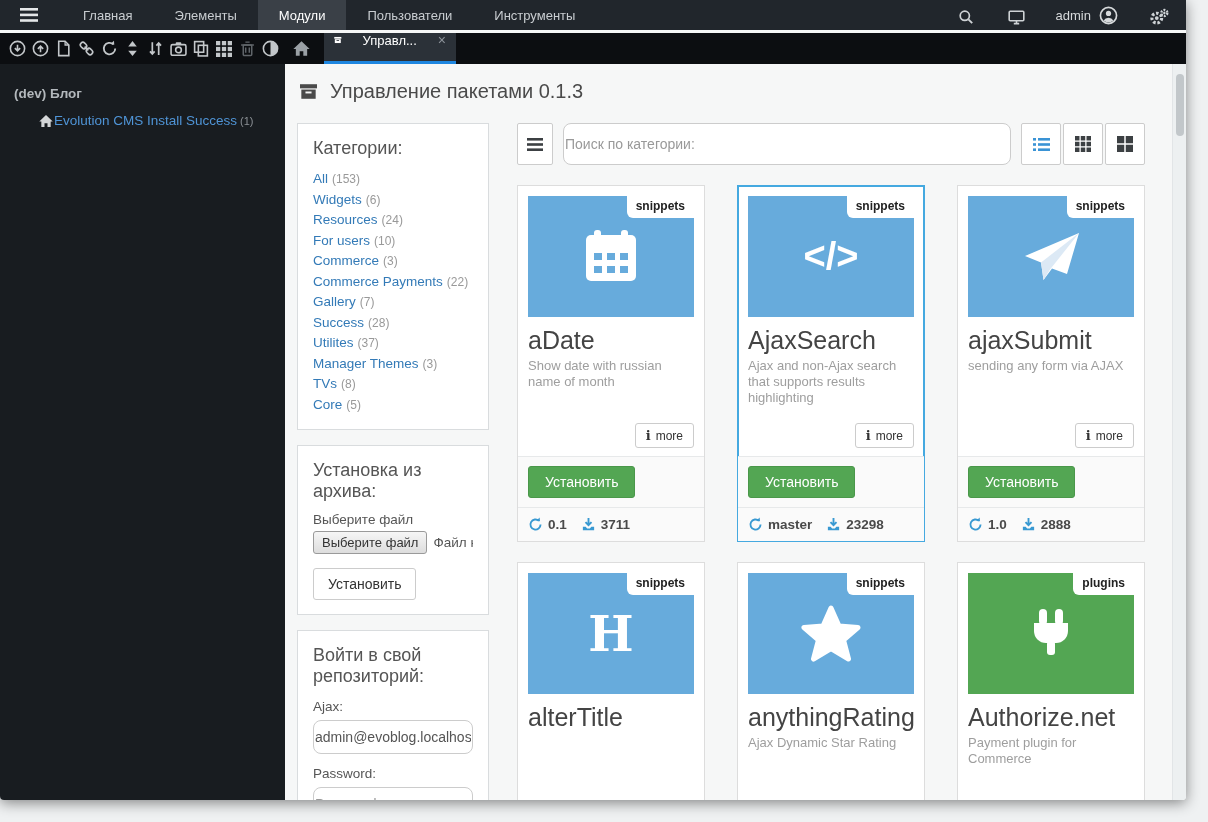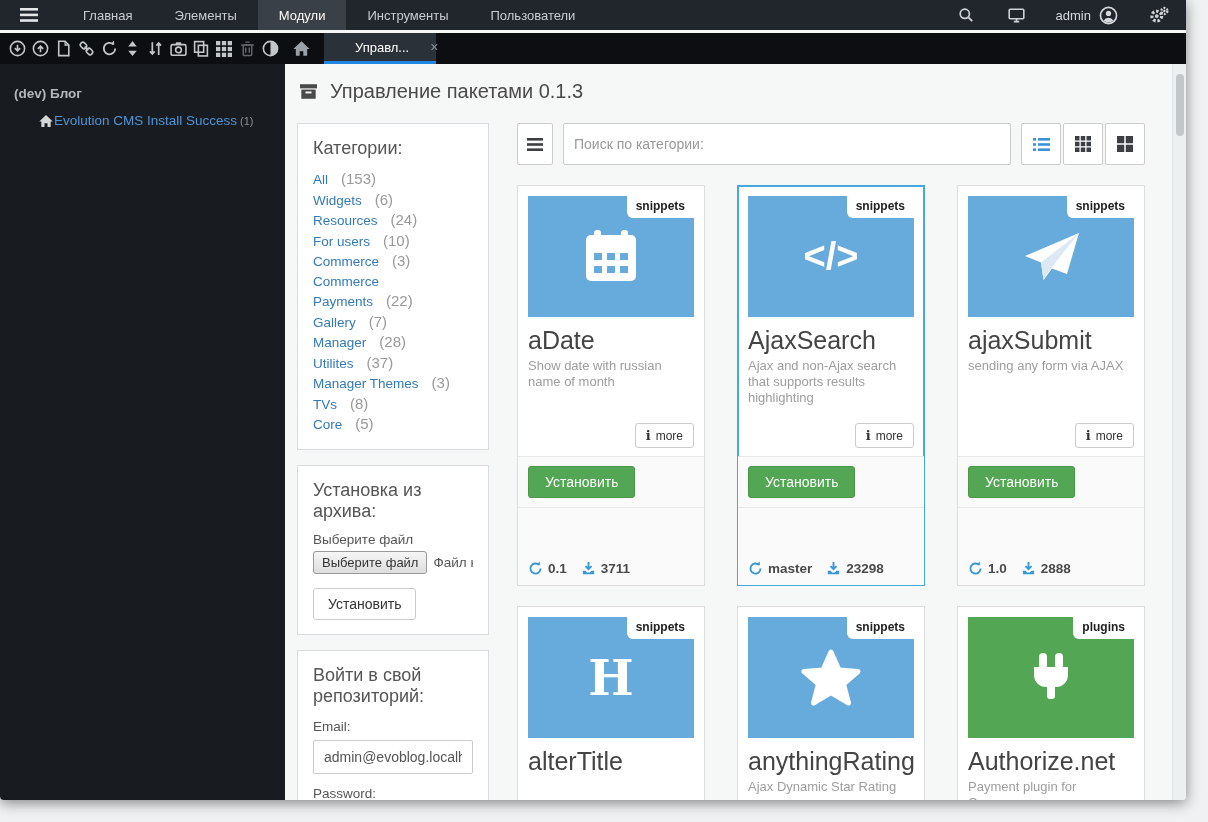--- a/index.html
+++ b/index.html
@@ -15,36 +15,36 @@
     box-shadow:0 3px 14px rgba(0,0,0,.45);
   }
   
   .navbar {
     position:absolute; left:0; top:0; right:0; height:30px;
     background:#21262c; display:flex; align-items:stretch; color:#c9cdd1;
   }
   .nav-burger { display:flex; align-items:center; padding:0 24px 0 20px; cursor:pointer; }
   .nav-item { display:flex; align-items:center; padding:0 21px; font-size:13px; color:#c9cdd1; cursor:pointer; }
   .nav-item.active { background:#3a4047; color:#fff; }
-  .nav-right { margin-left:auto; display:flex; align-items:center; gap:0; }
+  .nav-right { margin-left:auto; display:flex; gap:0; }
   .nav-icon-btn { display:flex; align-items:center; padding:0 17px; height:33px; cursor:pointer; color:#ced2d5; }
   .nav-user { display:flex; align-items:center; gap:8px; padding:0 14px; cursor:pointer; color:#d6d9db; }
   
   .toolbar {
     position:absolute; left:0; top:33px; right:0; height:31px;
     background:#0c0e11; display:flex; align-items:center;
   }
   .tool-icons { display:flex; align-items:center; gap:5px; padding-left:8px; color:#c3c7ca; }
   .tool-btn { width:18px; height:18px; display:flex; align-items:center; justify-content:center; cursor:pointer; }
   .tool-btn.disabled { color:#60656a; }
   .tab-home { position:absolute; left:292px; top:0; height:31px; display:flex; align-items:center; color:#9aa0a5; cursor:pointer; }
   .doc-tab {
-    position:absolute; left:324px; top:0; width:112px; height:31px;
+    position:absolute; left:324px; top:0; width:132px; height:31px;
     background:#2b3138; border-bottom:3px solid #1e86e0;
-    display:flex; align-items:center; padding:0 10px; gap:21px; color:#fff; cursor:pointer;
+    display:flex; padding:0 10px; gap:21px; color:#fff; cursor:pointer;
   }
   .doc-tab .tab-label { font-size:13px; }
   .doc-tab .tab-close { margin-left:auto; color:#8d939a; font-size:14px; line-height:1; cursor:pointer; }
   
   .sidebar {
     position:absolute; left:0; top:64px; width:285px; bottom:0;
     background:#181c20; color:#b3b8bc;
   }
   .site-name { padding:22px 0 0 14px; font-weight:bold; font-size:13.5px; color:#b3b8bc; }
   .tree-item { display:flex; align-items:center; gap:0; margin:12px 0 0 38px; cursor:pointer; }
@@ -55,38 +55,38 @@
   .content { position:absolute; left:285px; top:64px; right:0; bottom:0; background:#f6f7f7; overflow:hidden; }
   .page-title { display:flex; align-items:center; gap:12px; padding:16px 0 0 14px; color:#4a4a4a; }
   .page-title .title-text { font-size:20px; }
   .main-row { display:flex; margin:20px 0 0 12px; align-items:flex-start; }
   .left-col { width:192px; flex:0 0 192px; }
   .panel { background:#fff; border:1px solid #d9dcde; padding:14px 15px; margin-bottom:15px; }
   .panel-heading { font-size:18px; color:#555; margin-bottom:10px; }
   .cat-list { list-style:none; }
   .cat-list li { line-height:19.5px; }
   .cat-link { color:#337ab7; text-decoration:none; font-size:13.5px; cursor:pointer; }
-  .cat-count { color:#999; font-size:15px; margin-left:13px;text-align:right; }
+  .cat-count { color:#999; font-size:12px; margin-left:4px;text-align:right; }
   .file-label { font-size:13.5px; color:#555; margin:6px 0 4px; }
   .file-row { display:flex; align-items:center; gap:6px; white-space:nowrap; overflow:hidden; }
   .file-btn {
     font-family:"Liberation Sans", sans-serif; font-size:13px; color:#333;
     background:linear-gradient(#f6f6f6,#dddddd); border:1px solid #9a9a9a; border-radius:3px;
     padding:3px 8px; cursor:pointer; flex:0 0 auto;
   }
   .file-status { color:#555; font-size:13.5px; }
   .btn-default {
     font-family:"Liberation Sans", sans-serif; font-size:14px; color:#333;
     background:#fff; border:1px solid #ccc; border-radius:3px;
     padding:7px 14px; margin-top:14px; cursor:pointer;
   }
   .form-label { font-size:13.5px; color:#555; margin:12px 0 6px; }
   .text-input {
-    width:100%; height:34px; border:1px solid #ccc; border-radius:2px;
-    padding:0 10px; font-family:"Liberation Sans", sans-serif; font-size:14px; color:#555; background:#fff;
+    width:100%; height:34px; border:1px solid #ccc; border-radius:8px;
+    padding:0 1px; font-family:"Liberation Sans", sans-serif; font-size:14px; color:#555; background:#fff;
   }
   .text-input::placeholder { color:#999; }
   .btn-success {
     font-family:"Liberation Sans", sans-serif; font-size:15px; color:#fff;
     background:#53a653; border:1px solid #4a974a; border-radius:3px; cursor:pointer;
   }
   .login-submit { display:block; width:100%; padding:8px 0; margin-top:18px; }
   
   .right-col { width:628px; flex:0 0 628px; margin-left:28px; }
   .search-row { display:flex; align-items:stretch; height:42px; }
@@ -117,21 +117,21 @@
   .pkg-desc { font-size:13px; color:#9e9e9e; line-height:16px; margin-top:3px; }
   .more-row { margin-top:auto; text-align:right; }
   .more-btn {
     font-family:"Liberation Sans", sans-serif; background:#fff; border:1px solid #ccc; border-radius:3px;
     padding:4px 10px; font-size:12px; color:#333; cursor:pointer;
   }
   .more-btn .info-i { font-family:"DejaVu Serif", serif; font-weight:bold; font-size:13px; margin-right:5px; }
   .install-row { border-top:1px solid #e7e9ea; background:#fafafa; padding:9px 10px; }
   .install-btn { font-size:14px; padding:7px 16px; }
   .card-footer { border-top:1px solid #e7e9ea; background:#fafafa; padding:9px 10px; display:flex; align-items:center; gap:14px; }
-  .stat { display:flex; align-items:center; gap:5px; color:#4a4a4a; font-weight:bold; font-size:13.5px;margin-top:44px; }
+  .stat { display:flex; align-items:center; gap:5px; color:#4a4a4a; font-weight:bold; font-size:13.5px; }
   .stat .sicon { color:#3899d2; }
   
   .scrollbar { position:absolute; top:0; right:0; width:14px; bottom:0; background:#edf0f1; border-left:1px solid #e2e5e7; }
   .scroll-thumb { position:absolute; top:10px; left:3px; width:8px; height:62px; background:#c2c7ca; border-radius:4px; cursor:pointer; }
 </style>
 </head>
 <body>
 
 <div class="window">
 
@@ -139,22 +139,22 @@
     <div class="nav-burger">
       <svg width="18" height="14" viewBox="0 0 18 14">
           <rect y="0" width="18" height="2.6" fill="#e4e6e8"></rect>
           <rect y="5.6" width="18" height="2.6" fill="#e4e6e8"></rect>
           <rect y="11.2" width="18" height="2.6" fill="#e4e6e8"></rect>
         </svg>
     </div>
     <div class="nav-item">Главная</div>
     <div class="nav-item">Элементы</div>
     <div class="nav-item active">Модули</div>
+    <div class="nav-item">Пользователи</div>
     <div class="nav-item">Инструменты</div>
-    <div class="nav-item">Пользователи</div>
     <div class="nav-right">
       <div class="nav-icon-btn">
         <svg width="16" height="16" viewBox="0 0 16 16" fill="none" stroke="currentColor">
             <circle cx="6.8" cy="6.8" r="4.6" stroke-width="1.7"></circle>
             <path d="M10.4 10.4 L14.2 14.2" stroke-width="1.9"></path>
           </svg>
       </div>
       <div class="nav-icon-btn">
         <svg width="17" height="16" viewBox="0 0 17 16" fill="none" stroke="currentColor">
             <rect x="1.2" y="2.2" width="14.6" height="9.6" rx="1" stroke-width="1.6"></rect>
@@ -311,41 +311,41 @@
         <div class="panel">
           <div class="panel-heading">Категории:</div>
           <ul class="cat-list">
             <li><a class="cat-link">All</a><span class="cat-count">(153)</span></li>
             <li><a class="cat-link">Widgets</a><span class="cat-count">(6)</span></li>
             <li><a class="cat-link">Resources</a><span class="cat-count">(24)</span></li>
             <li><a class="cat-link">For users</a><span class="cat-count">(10)</span></li>
             <li><a class="cat-link">Commerce</a><span class="cat-count">(3)</span></li>
             <li><a class="cat-link">Commerce Payments</a><span class="cat-count">(22)</span></li>
             <li><a class="cat-link">Gallery</a><span class="cat-count">(7)</span></li>
-            <li><a class="cat-link">Manager</a><span class="cat-count">(28)</span></li>
+            <li><a class="cat-link">Success</a><span class="cat-count">(28)</span></li>
             <li><a class="cat-link">Utilites</a><span class="cat-count">(37)</span></li>
             <li><a class="cat-link">Manager Themes</a><span class="cat-count">(3)</span></li>
             <li><a class="cat-link">TVs</a><span class="cat-count">(8)</span></li>
             <li><a class="cat-link">Core</a><span class="cat-count">(5)</span></li>
           </ul>
         </div>
 
         <div class="panel">
           <div class="panel-heading">Установка из архива:</div>
           <div class="file-label">Выберите файл</div>
           <div class="file-row">
             <button class="file-btn">Выберите файл</button>
             <span class="file-status">Файл не выбран</span>
           </div>
           <button class="btn-default">Установить</button>
         </div>
 
         <div class="panel">
           <div class="panel-heading">Войти в свой репозиторий:</div>
-          <div class="form-label">Email:</div>
+          <div class="form-label">Ajax:</div>
           <input class="text-input" type="text" value="admin@evoblog.localhost" style="">
           <div class="form-label">Password:</div>
           <input class="text-input" type="text" placeholder="Password" style="">
           <button class="btn-success login-submit">Войти</button>
         </div>
       </div>
 
       <div class="right-col">
         <div class="search-row">
           <button class="sq-btn burger-btn">

